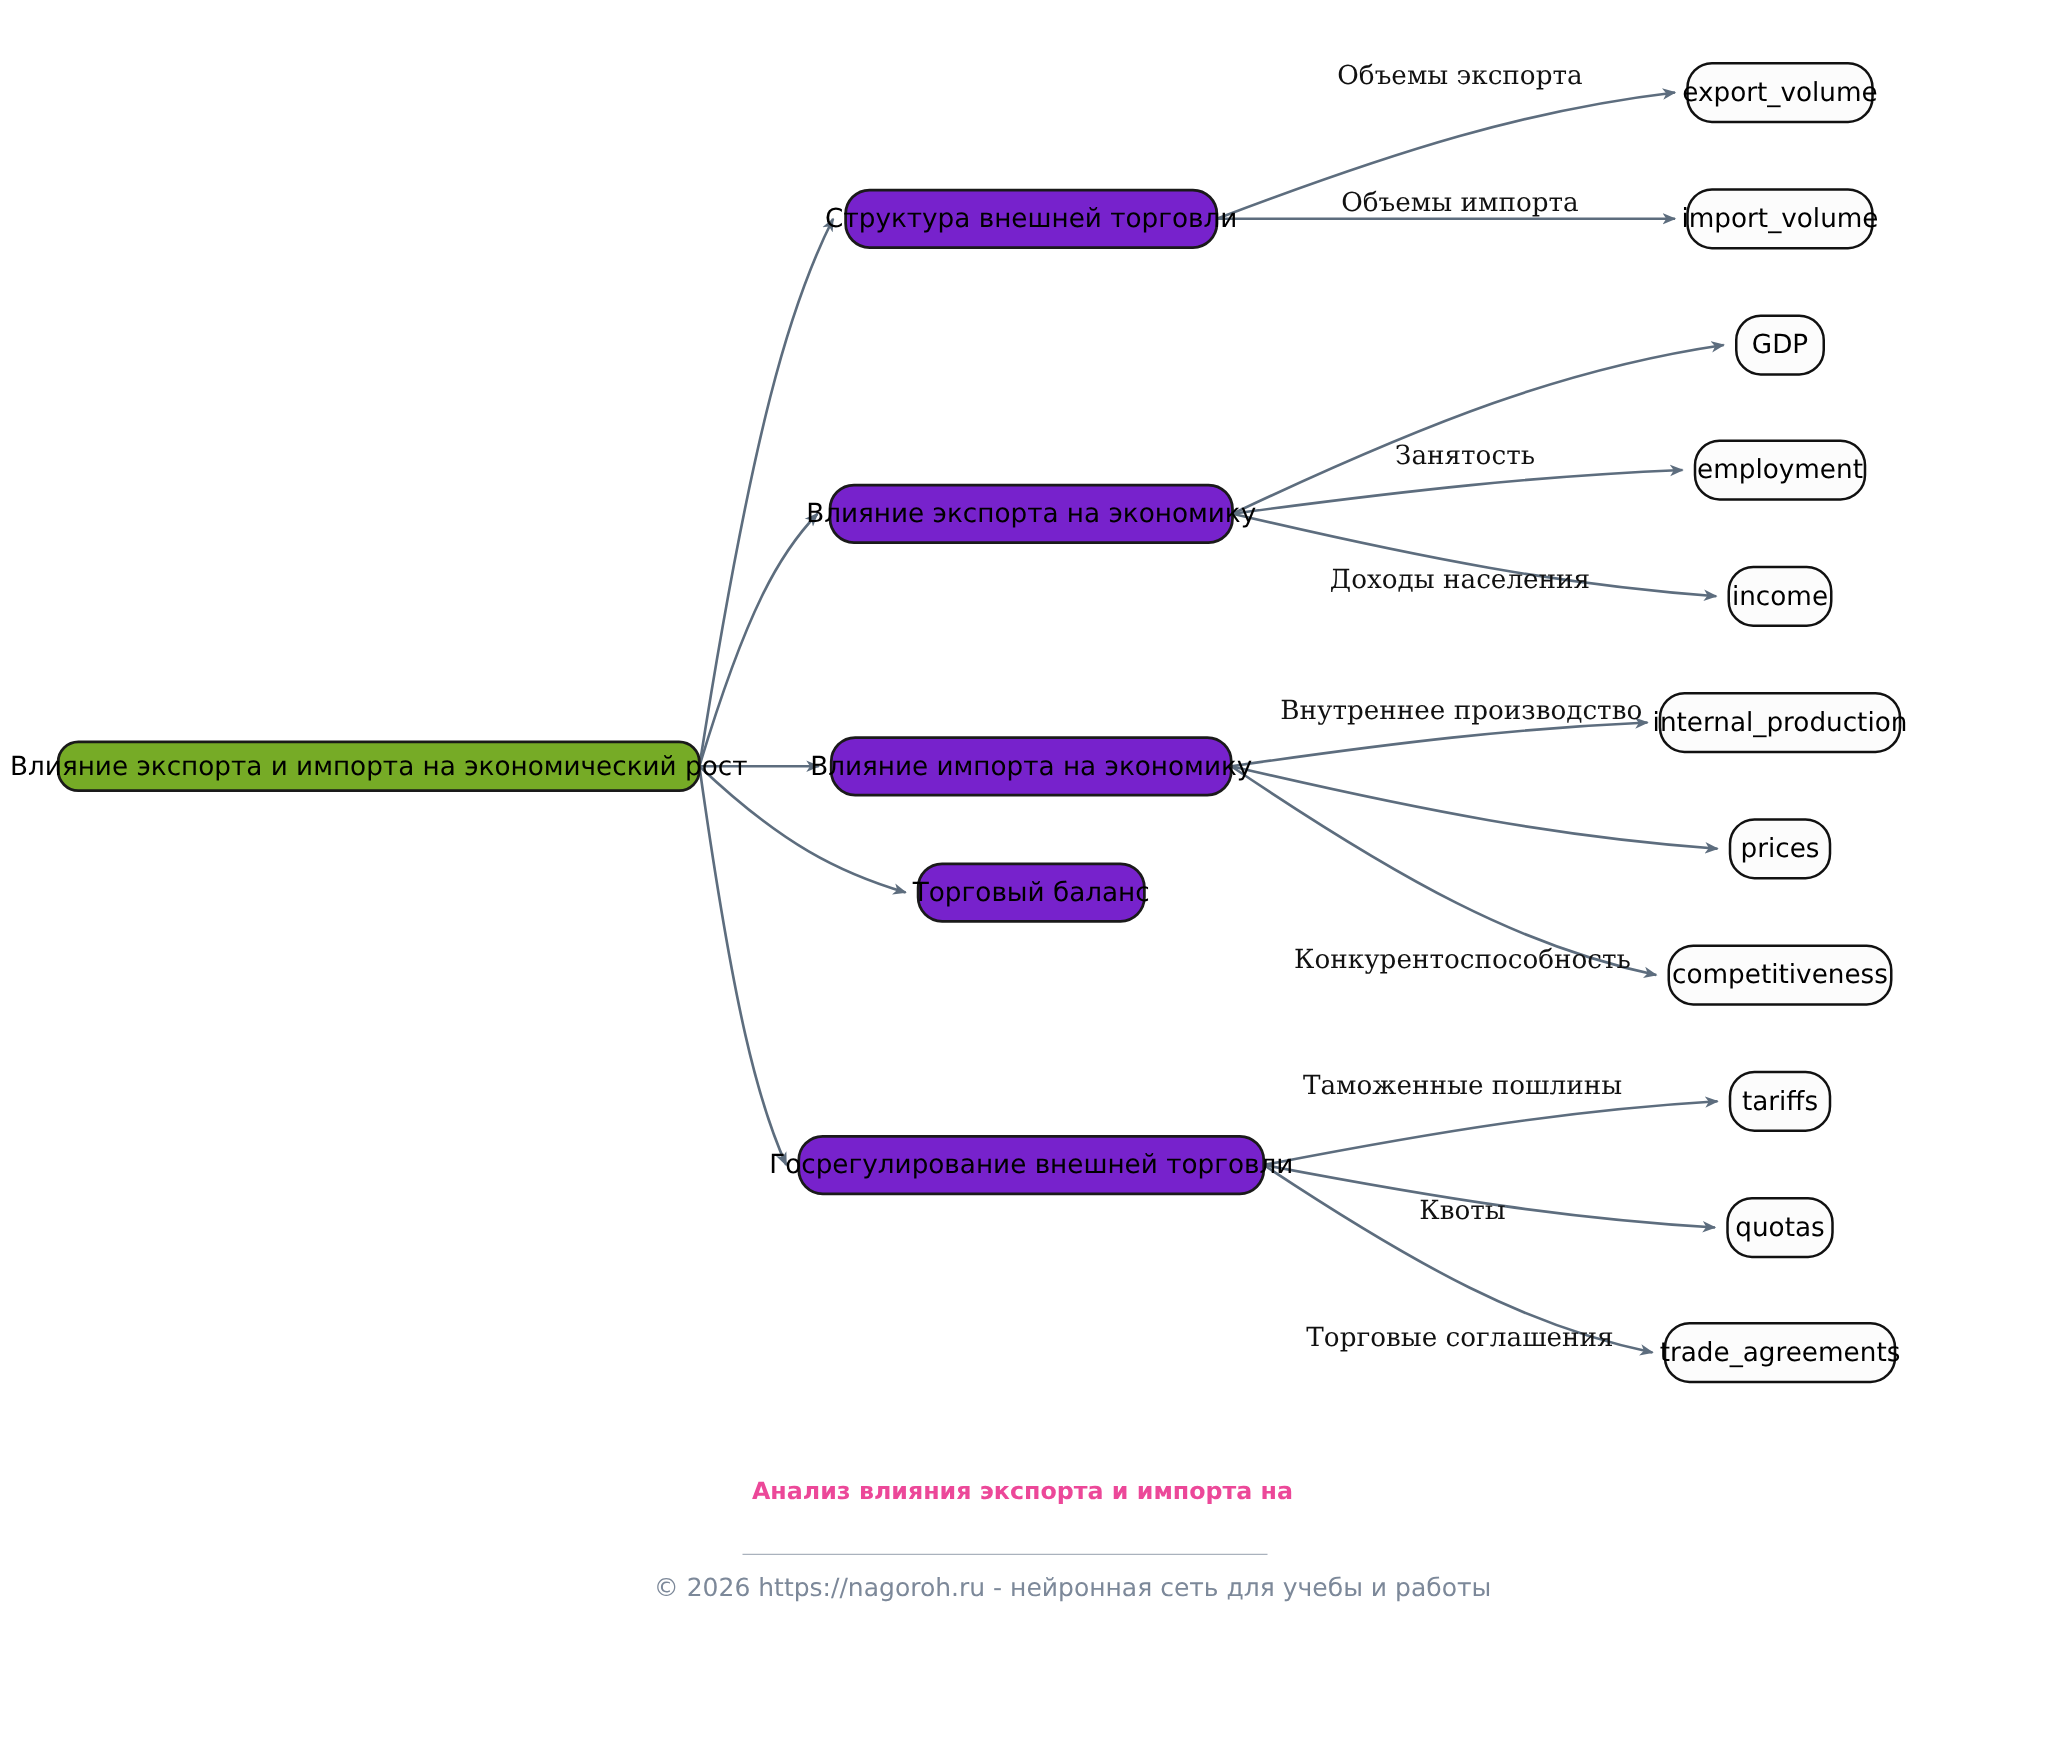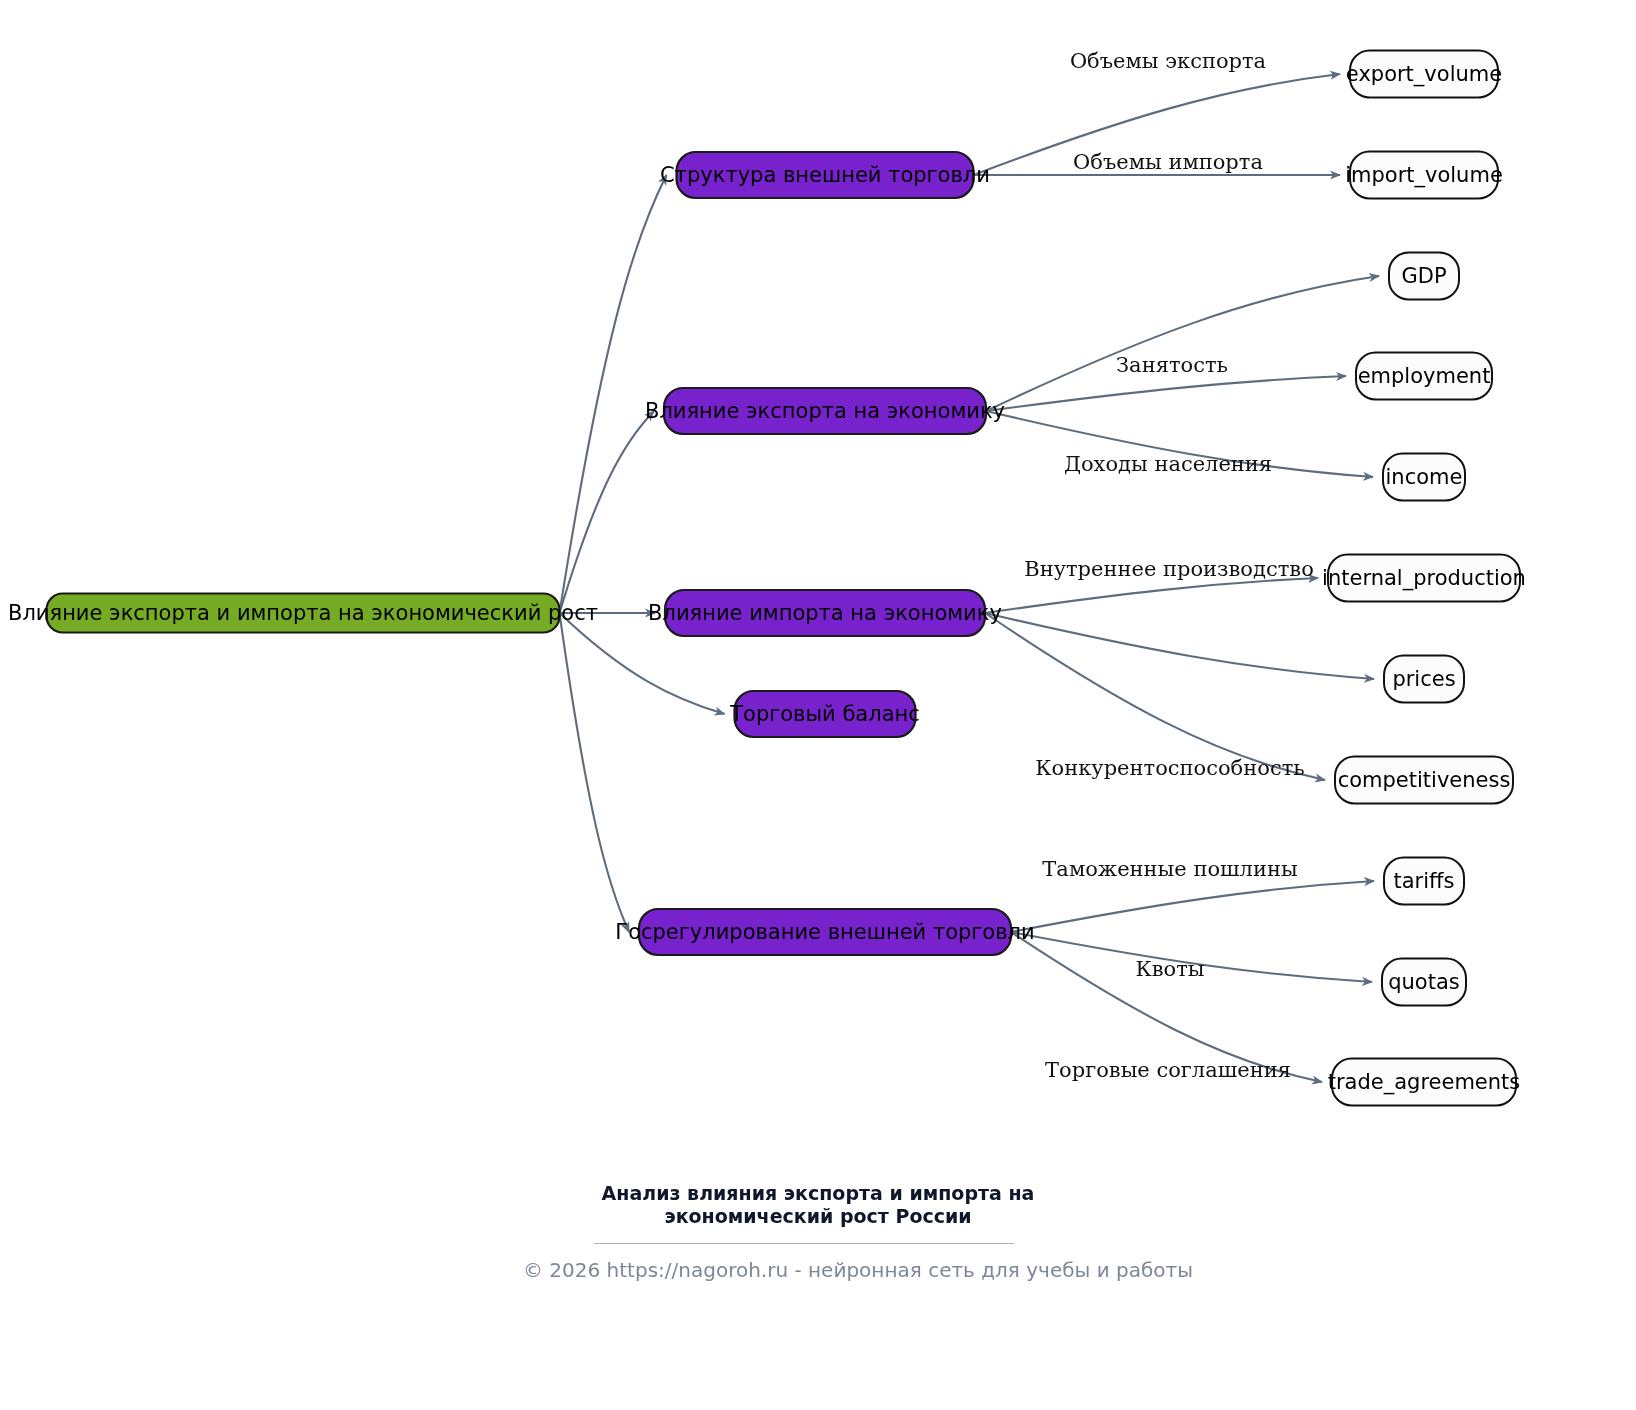--- a/index.html
+++ b/index.html
@@ -67,21 +67,21 @@
     position: absolute;
     left: 0;
     width: 1636px;
     text-align: center;
   }
   #footer-title {
     top: 1182px;
     font-family: "DejaVu Sans", sans-serif;
     font-size: 19px;
     font-weight: bold;
-    color: #0f172a;
+    color: #ec4899;
     line-height: 23px;
   }
   #footer-divider {
     position: absolute;
     left: 594px;
     top: 1243px;
     width: 420px;
     height: 1px;
     background: #aab2bd;
   }
@@ -198,16 +198,15 @@
       </g>
       <g>
         <rect x="1332" y="1058.5" width="184" height="47" rx="19.583333333333336" ry="19.583333333333336" class="node-rect-leaf"></rect>
         <text x="1424" y="1083" class="node-label-leaf">trade_agreements</text>
       </g>
     </g>
 </svg>
 
 <div class="footer-block" id="footer-title">
   <div>Анализ влияния экспорта и импорта на</div>
-  <div>экономический рост России</div>
 </div>
 <div id="footer-divider"></div>
 <div class="footer-block" id="footer-copyright">© 2026 https://nagoroh.ru - нейронная сеть для учебы и работы</div>
 
 </body></html>

